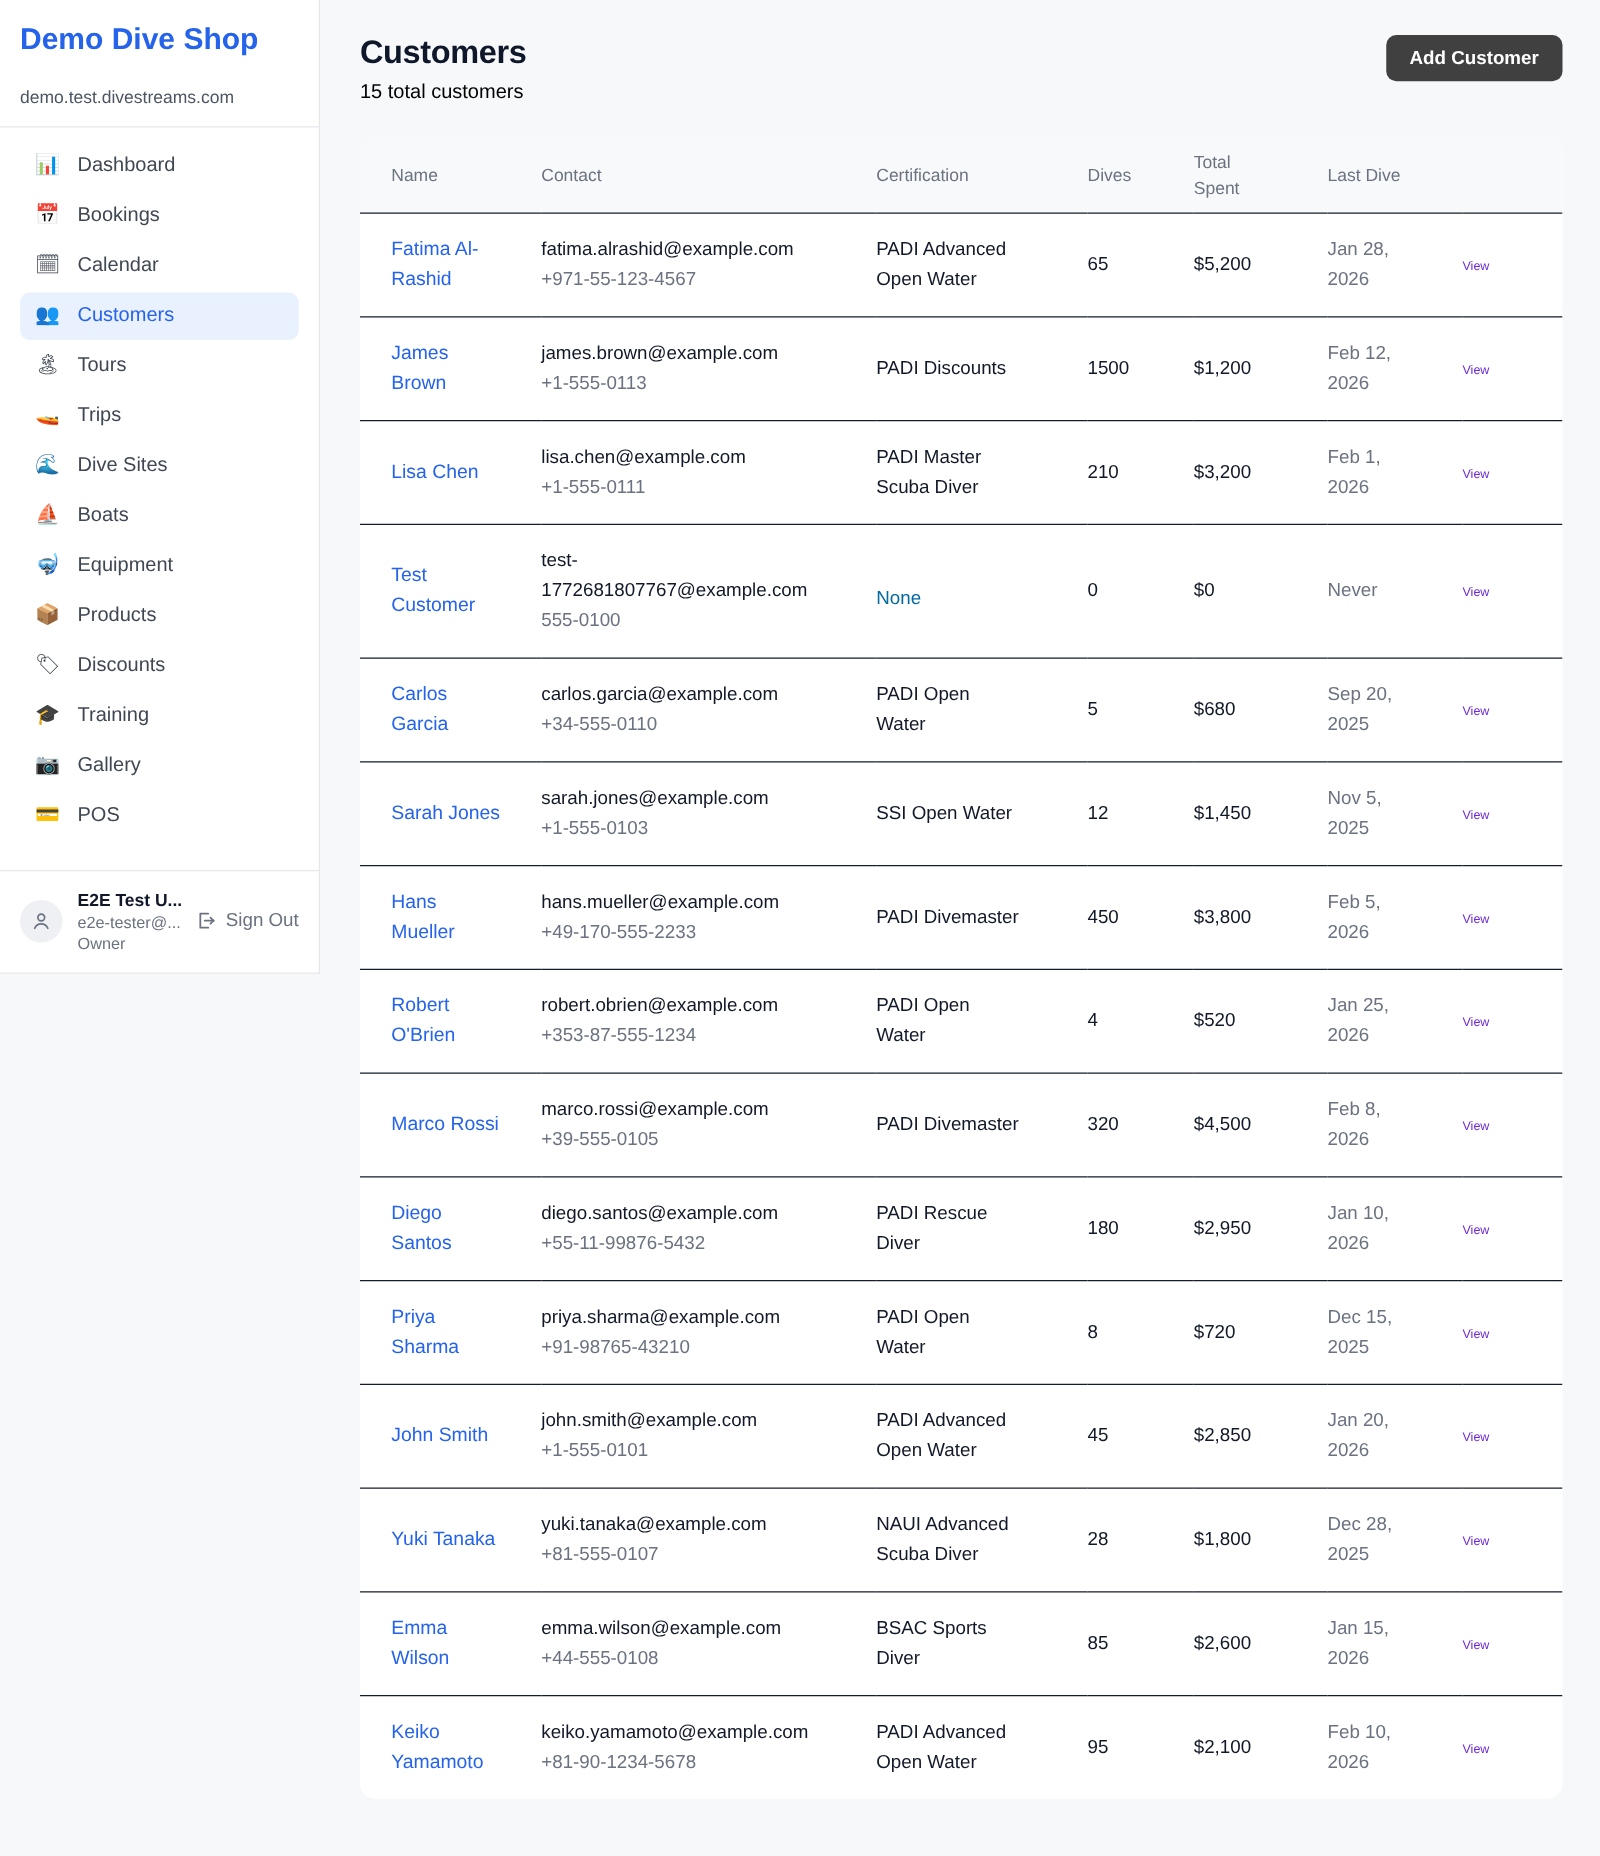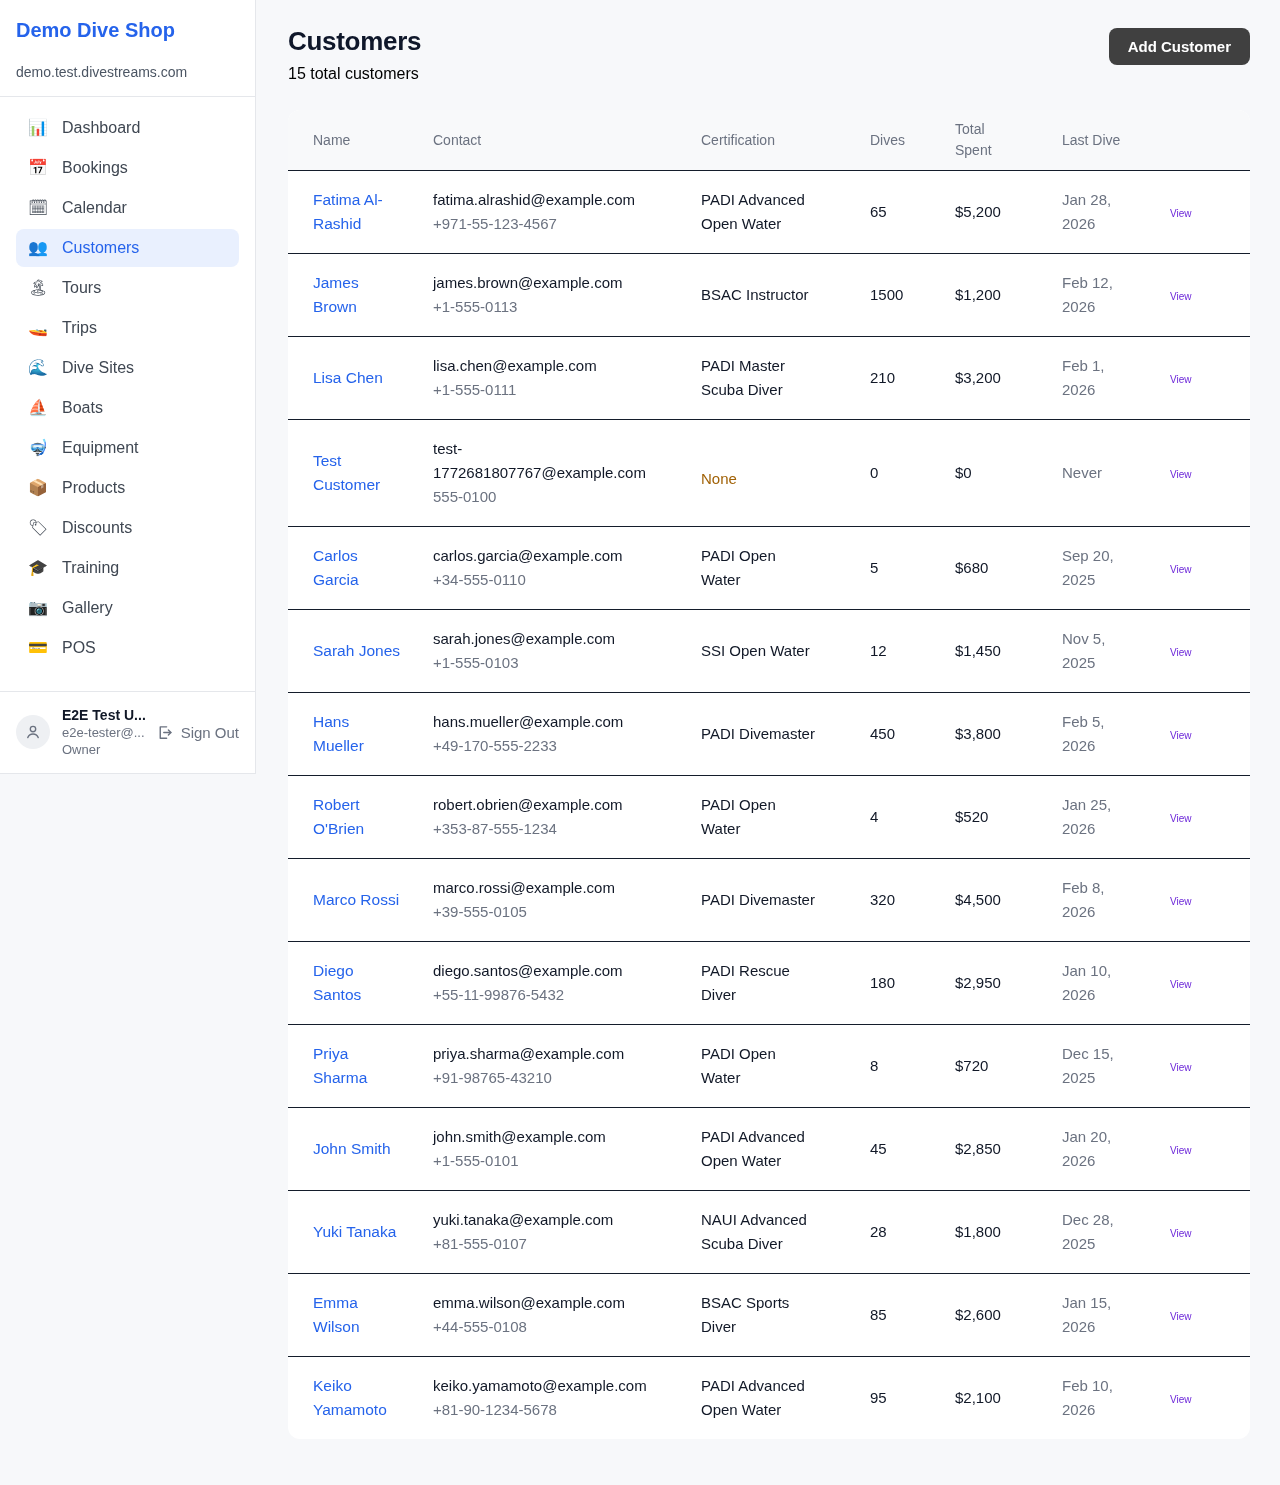--- a/index.html
+++ b/index.html
@@ -14,21 +14,21 @@
 
   
   .sidebar {
     width: 256px;
     flex: 0 0 256px;
     background: #ffffff;
     border-right: 1px solid #e5e7eb;
     border-bottom: 1px solid #e5e7eb;
   }
   .brand { padding: 18px 16px 16px; }
-  .brand-name { font-size: 20px; font-weight: 700; color: #2563eb; line-height: 1.2; }
+  .brand-name { font-size: 24px; font-weight: 700; color: #2563eb; line-height: 1.2; }
   .brand-domain { font-size: 14px; color: #4b5563; margin-top: 22px; }
   .sidebar-divider { border-top: 1px solid #e5e7eb; }
   .nav { padding: 12px 16px 10px; }
   .nav-item {
     display: flex; align-items: center; gap: 14px;
     padding: 10px 12px; margin-bottom: 2px;
     border-radius: 8px;
     font-size: 16px; color: #3f4752;
     cursor: pointer;
   }
@@ -109,21 +109,21 @@
     color: #111827;
   }
   td.col-name, th.col-name { padding-left: 25px; }
   .name-link {
     color: #2563eb; text-decoration: none; font-weight: 500;
     font-size: 15.5px; display: inline-block; max-width: 88px; line-height: 1.55;
   }
   .cell-email { display: block; color: #111827; max-width: 215px; word-wrap: break-word; }
   .cell-phone { display: block; color: #6b7280; }
   .cell-cert { display: inline-block; max-width: 114px; }
-  .cell-cert.muted { color: #a16207; margin-top: 12px; }
+  .cell-cert.muted { color: #0369a1; margin-top: 12px; }
   td.col-lastdive { color: #6b7280; }
   .cell-lastdive { display: inline-block; max-width: 70px; }
   .view-link { color: #6d28d9; text-decoration: none; font-size: 10px; }
 </style>
 </head>
 <body>
 
 <div class="app">
 
   <aside class="sidebar">
@@ -273,21 +273,21 @@
     <td class="col-lastdive"><span class="cell-lastdive">Jan 28, 2026</span></td>
     <td class="col-action"><a href="#" class="view-link">View</a></td>
   </tr>
 
   <tr>
     <td class="col-name"><a href="#" class="name-link">James Brown</a></td>
     <td class="col-contact">
       <span class="cell-email">james.brown@example.com</span>
       <span class="cell-phone">+1-555-0113</span>
     </td>
-    <td class="col-cert"><span class="cell-cert">BSAC Instructor</span></td>
+    <td class="col-cert"><span class="cell-cert">PADI Discounts</span></td>
     <td class="col-dives">1500</td>
     <td class="col-spent">$1,200</td>
     <td class="col-lastdive"><span class="cell-lastdive">Feb 12, 2026</span></td>
     <td class="col-action"><a href="#" class="view-link">View</a></td>
   </tr>
 
   <tr>
     <td class="col-name"><a href="#" class="name-link">Lisa Chen</a></td>
     <td class="col-contact">
       <span class="cell-email">lisa.chen@example.com</span>

